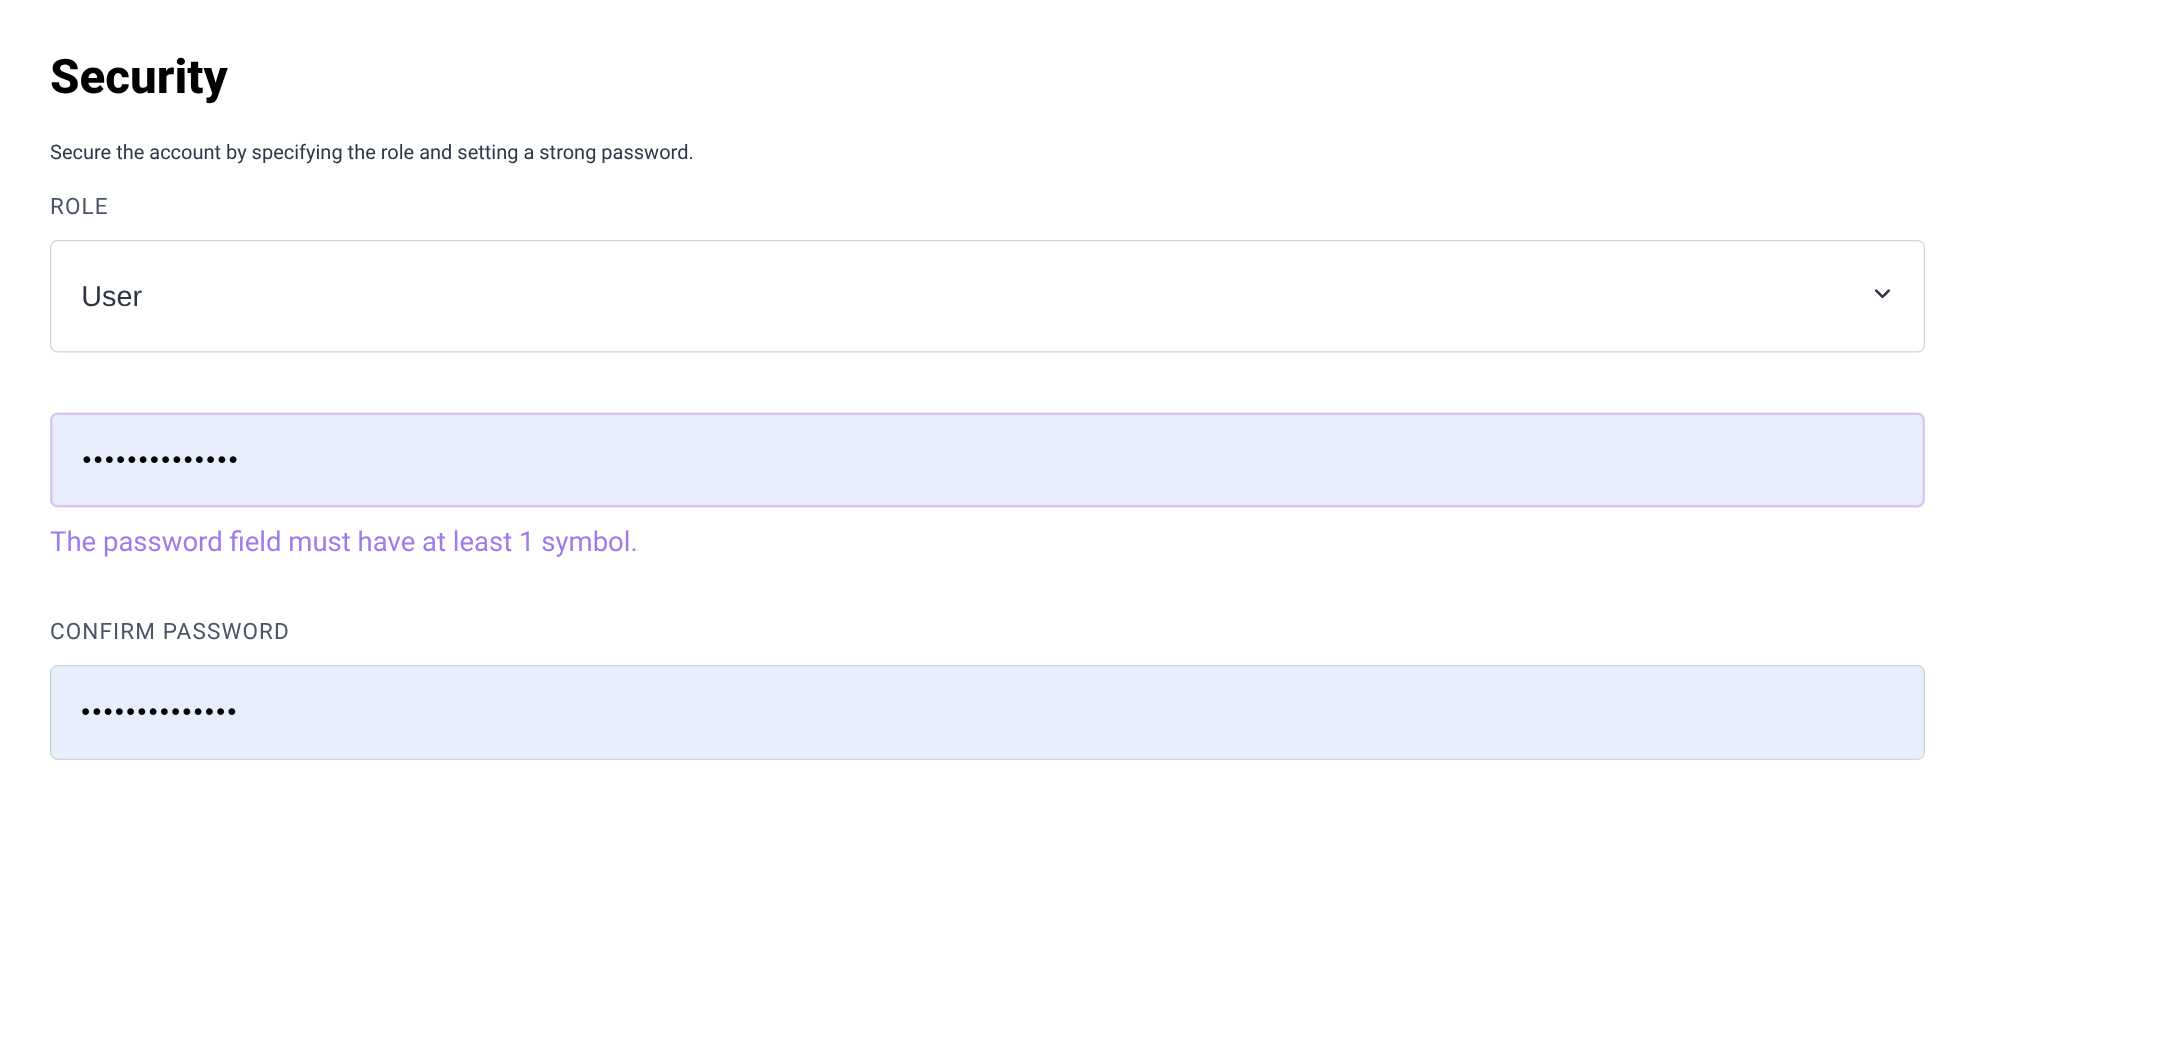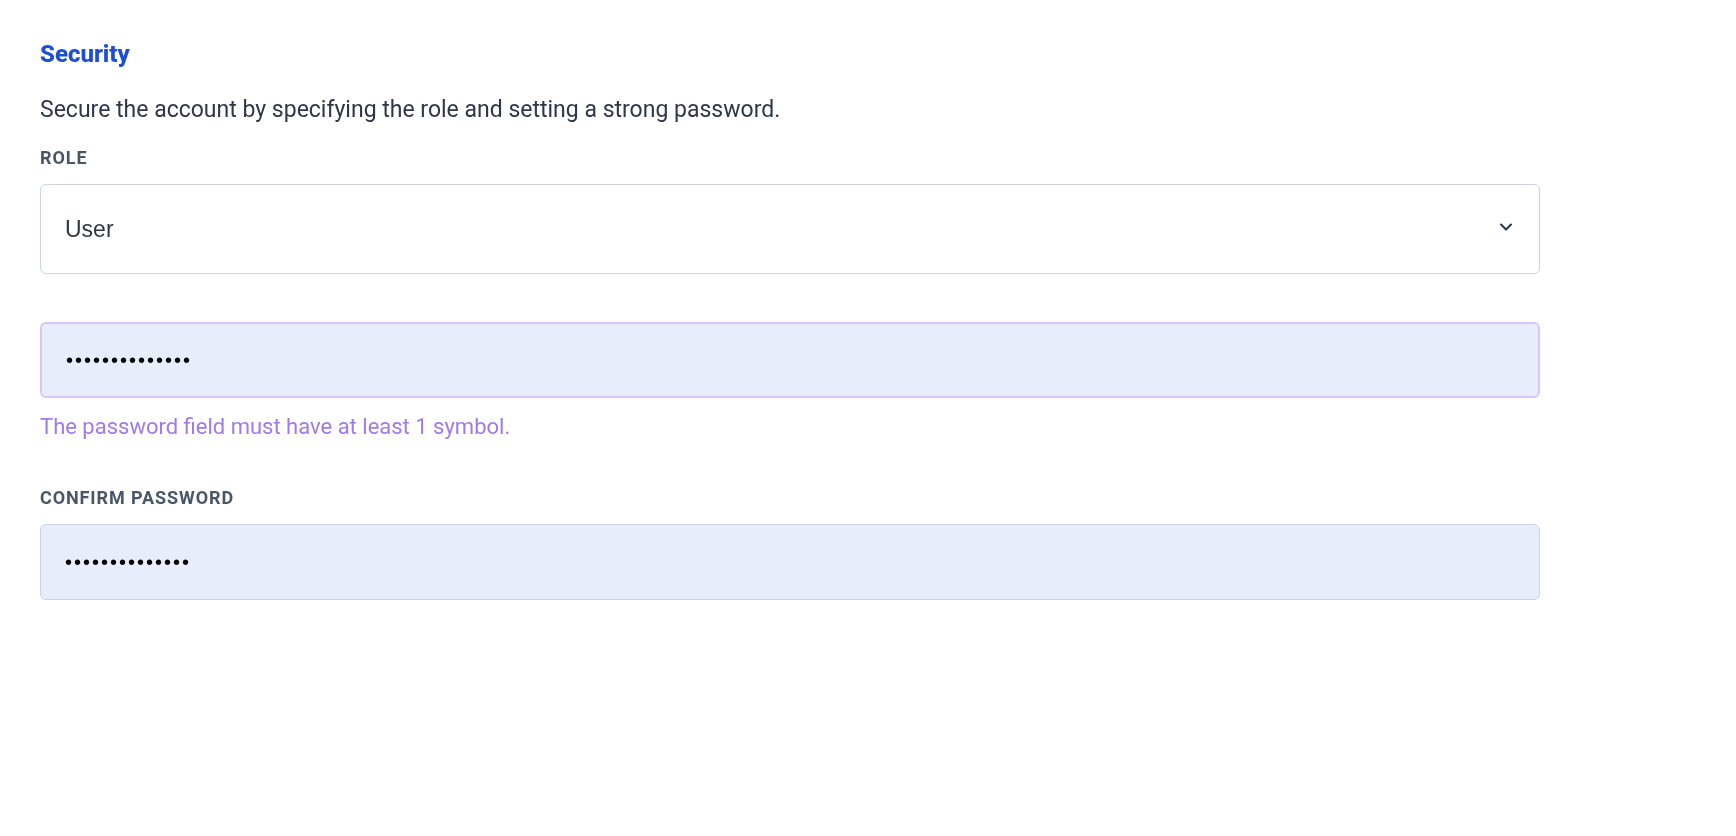--- a/index.html
+++ b/index.html
@@ -13,35 +13,35 @@
       background: #ffffff;
       padding: 40px;
       width: 1736px;
     }
     
     .container {
       max-width: 1500px;
     }
     
     .section-title {
-      font-size: 24px;
+      font-size: 38px;
       font-weight: 800;
-      color: #1d4ed8;
+      color: #000000;
       margin-bottom: 28px;
     }
     
     .section-description {
-      font-size: 23px;
+      font-size: 16px;
       color: #2d3748;
       margin-bottom: 24px;
     }
     
     .field-label {
       font-size: 18px;
-      font-weight: 700;
+      font-weight: 400;
       color: #4a5568;
       letter-spacing: 0.05em;
       text-transform: uppercase;
       margin-bottom: 16px;
       margin-top: 8px;
     }
     
     .select-wrapper {
       position: relative;
       margin-bottom: 48px;

